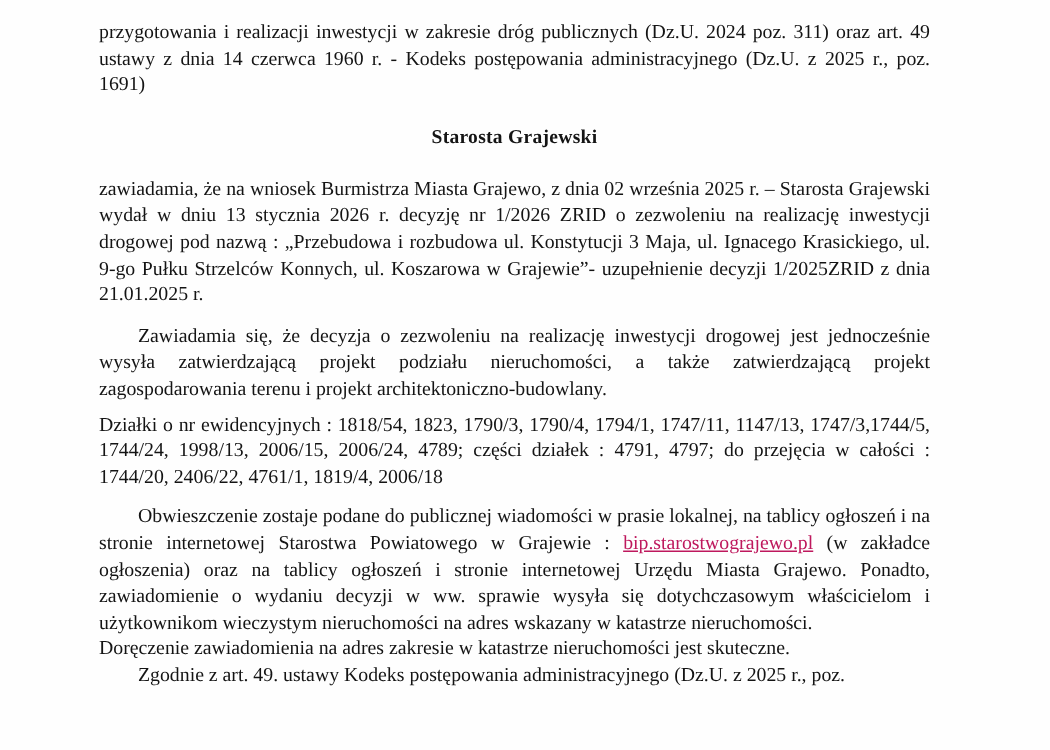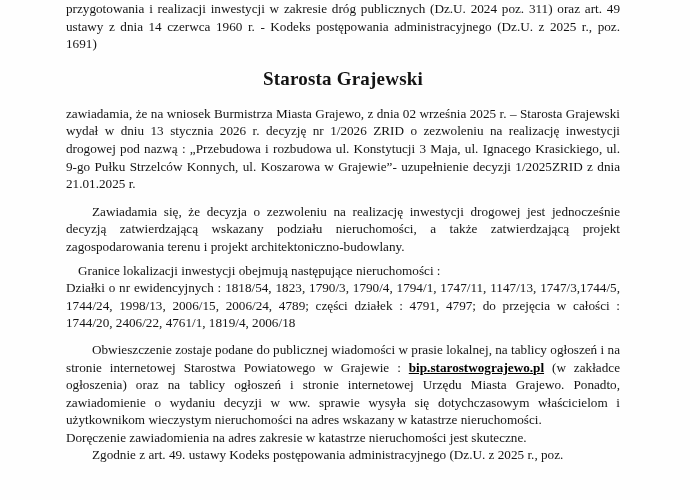--- a/index.html
+++ b/index.html
@@ -14,21 +14,21 @@
     font-family: "Liberation Serif", "DejaVu Serif", serif;
     color: #141414;
     overflow: hidden;
   }
 
   .page {
     position: relative;
     width: 700px;
     height: 396px;
     box-sizing: border-box;
-    padding: 0 80px 0 66px;
+    padding: 12px 80px 0 66px;
   }
 
   
   .para {
     margin: 0;
     font-size: 13.2px;
     line-height: 17.6px;
     text-align: justify;
     text-justify: inter-word;
     hyphens: none;
@@ -46,36 +46,35 @@
     text-indent: 0;
   }
 
   .spacer-lg { height: 17px; }
   .spacer-md { height: 10px; }
   .spacer-sm { height: 6px; }
   .spacer-xs { height: 3px; }
 
   .heading {
     margin: 0;
-    font-size: 19px;
+    font-size: 13px;
     line-height: 18px;
     font-weight: bold;
     text-align: center;
     letter-spacing: 0.2px;
   }
 
   .b {
     font-weight: normal;
   }
 
   a.doclink,
   .doclink {
-    color: #000000;
+    color: #be185d;
     text-decoration: underline;
-    font-weight: bold;
   }
 
   
   .block-top {
     padding-top: 0;
   }
 </style>
 </head>
 <body>
 
@@ -88,25 +87,24 @@
   <div class="spacer-lg"></div>
 
   <h1 class="heading">Starosta Grajewski</h1>
 
   <div class="spacer-lg"></div>
 
   <p class="para flush"><span class="b">zawiadamia, że na wniosek</span><span> Burmistrza Miasta Grajewo, z dnia 02 września 2025 r. – Starosta Grajewski wydał w dniu 13 stycznia 2026 r. decyzję  nr 1/2026 ZRID o zezwoleniu na realizację inwestycji drogowej pod nazwą : „Przebudowa i rozbudowa ul. Konstytucji 3 Maja, ul. Ignacego Krasickiego, ul. 9-go Pułku Strzelców Konnych, ul. Koszarowa w Grajewie”- uzupełnienie decyzji 1/2025ZRID z dnia 21.01.2025 r.</span></p>
 
   <div class="spacer-md"></div>
 
-  <p class="para indent">Zawiadamia się, że decyzja o zezwoleniu na realizację inwestycji drogowej jest jednocześnie decyzją zatwierdzającą wskazany podziału nieruchomości, a także zatwierdzającą projekt zagospodarowania terenu i projekt architektoniczno-budowlany.</p>
+  <p class="para indent">Zawiadamia się, że decyzja o zezwoleniu na realizację inwestycji drogowej jest jednocześnie wysyła zatwierdzającą projekt podziału nieruchomości, a także zatwierdzającą projekt zagospodarowania terenu i projekt architektoniczno-budowlany.</p>
 
   <div class="spacer-sm"></div>
 
-  <p class="para indent-sm b">Granice lokalizacji inwestycji obejmują następujące nieruchomości :</p>
 
   <p class="para flush">Działki o nr ewidencyjnych : 1818/54, 1823, 1790/3, 1790/4, 1794/1, 1747/11, 1147/13, 1747/3,1744/5, 1744/24, 1998/13, 2006/15, 2006/24, 4789; części działek : 4791, 4797; do przejęcia w całości : 1744/20, 2406/22, 4761/1, 1819/4, 2006/18</p>
 
   <div class="spacer-sm"></div>
 
 
   <div class="spacer-xs"></div>
 
   <p class="para indent"><span>Obwieszczenie zostaje podane do publicznej wiadomości w prasie lokalnej, na tablicy ogłoszeń i na stronie internetowej Starostwa Powiatowego w Grajewie : </span><span class="doclink">bip.starostwograjewo.pl</span><span> (w zakładce ogłoszenia) oraz na tablicy ogłoszeń i stronie internetowej Urzędu Miasta Grajewo. Ponadto, zawiadomienie o wydaniu decyzji w ww. sprawie wysyła się dotychczasowym właścicielom i użytkownikom wieczystym nieruchomości na adres wskazany w katastrze nieruchomości.</span></p>
 

